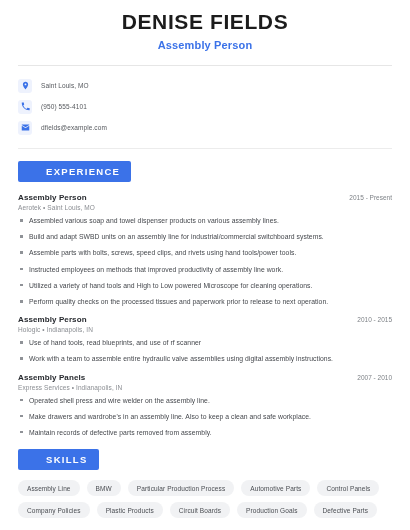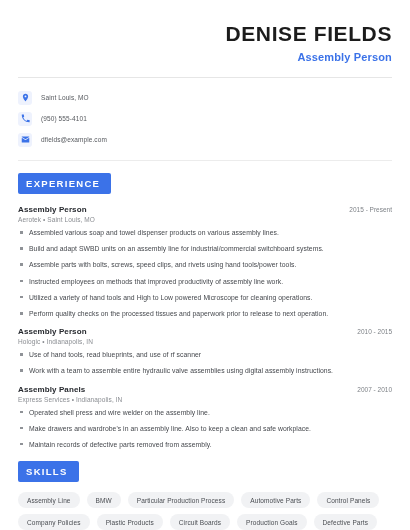--- a/index.html
+++ b/index.html
@@ -17,22 +17,22 @@
   .page {
     width: 410px;
     height: 530px;
     box-sizing: border-box;
     padding: 0 18px;
     position: relative;
   }
 
   
   .header {
-    padding-top: 22px;
-    text-align: right;
+    padding-top: 10px;
+    text-align: center;
   }
   .full-name {
     font-size: 21px;
     font-weight: bold;
     letter-spacing: 0.6px;
     color: #1c1c1c;
     line-height: 1.15;
   }
   .job-title {
     margin-top: 5px;
@@ -78,21 +78,21 @@
   }
 
   
   .section-badge {
     display: inline-block;
     background: #3b72e8;
     color: #ffffff;
     font-size: 9.5px;
     font-weight: bold;
     letter-spacing: 1.3px;
-    padding: 5px 11px 5px 8px;
+    padding: 5px 11px 5px 28px;
     border-radius: 2px;
   }
   .section-experience { margin-top: 12px; }
   .section-skills { margin-top: 12px; }
 
   
   .entries { margin-top: 11px; }
   .entry { margin-bottom: 9px; }
   .entry-head {
     display: flex;

